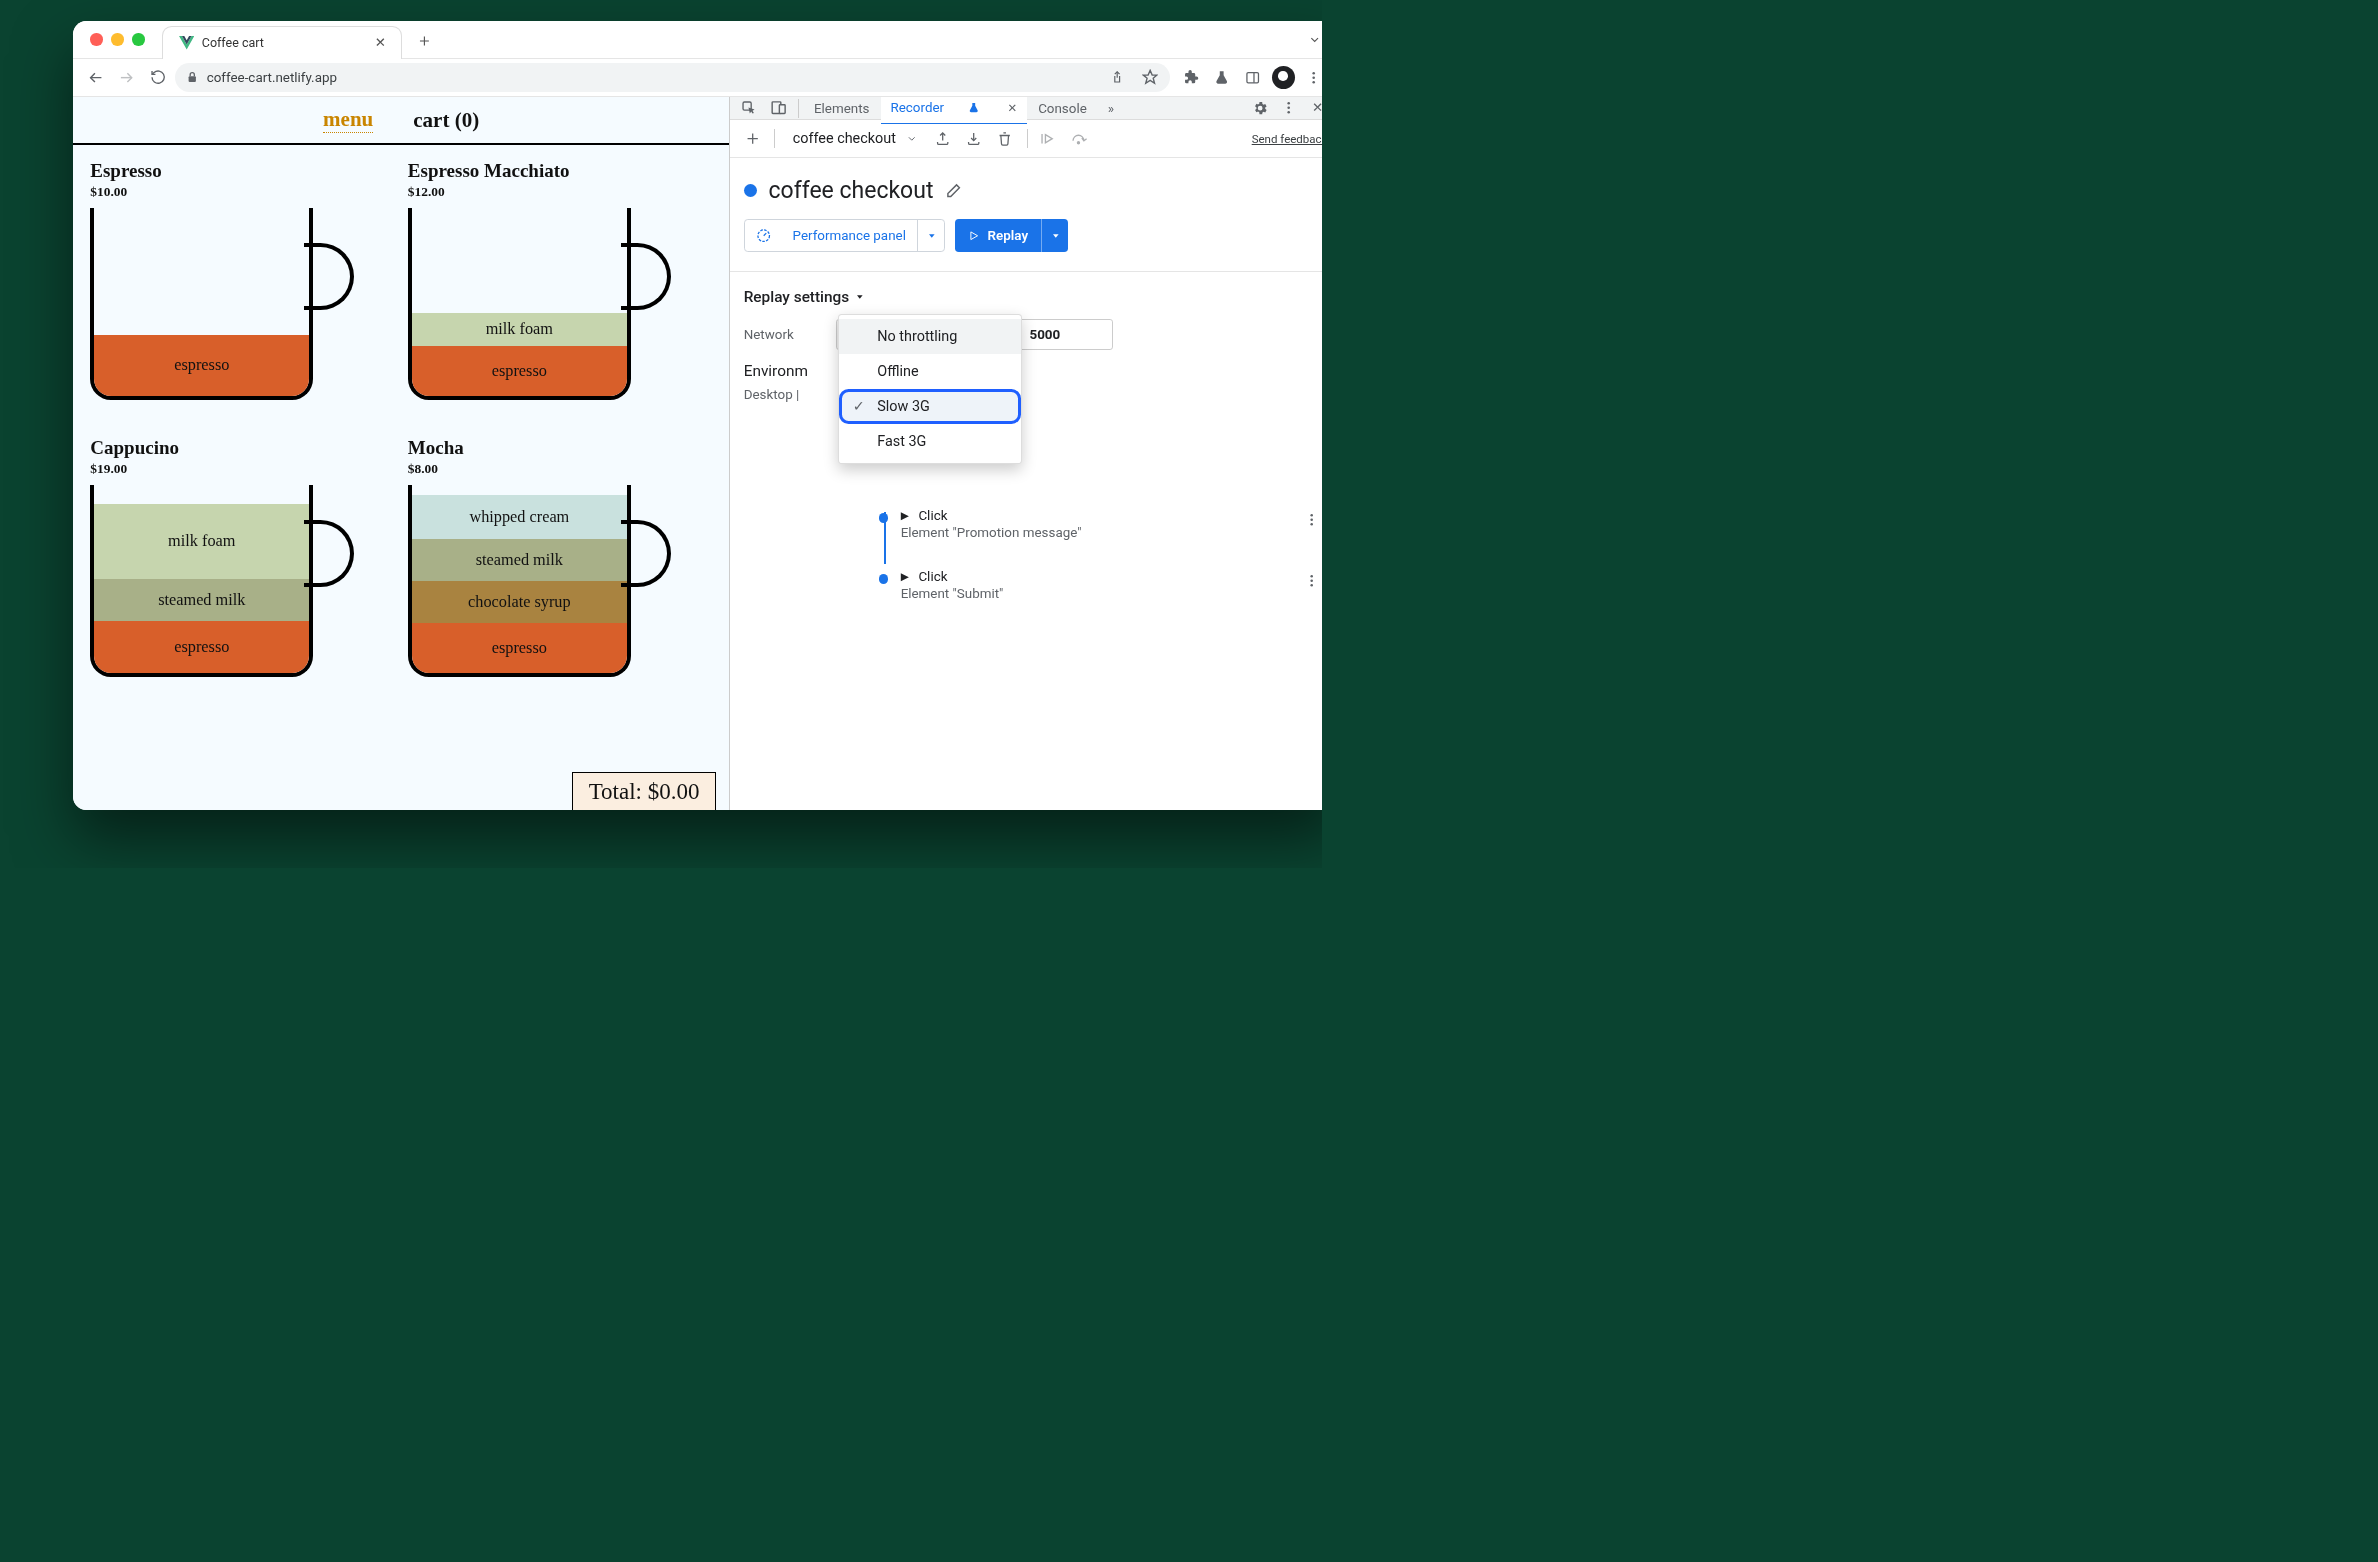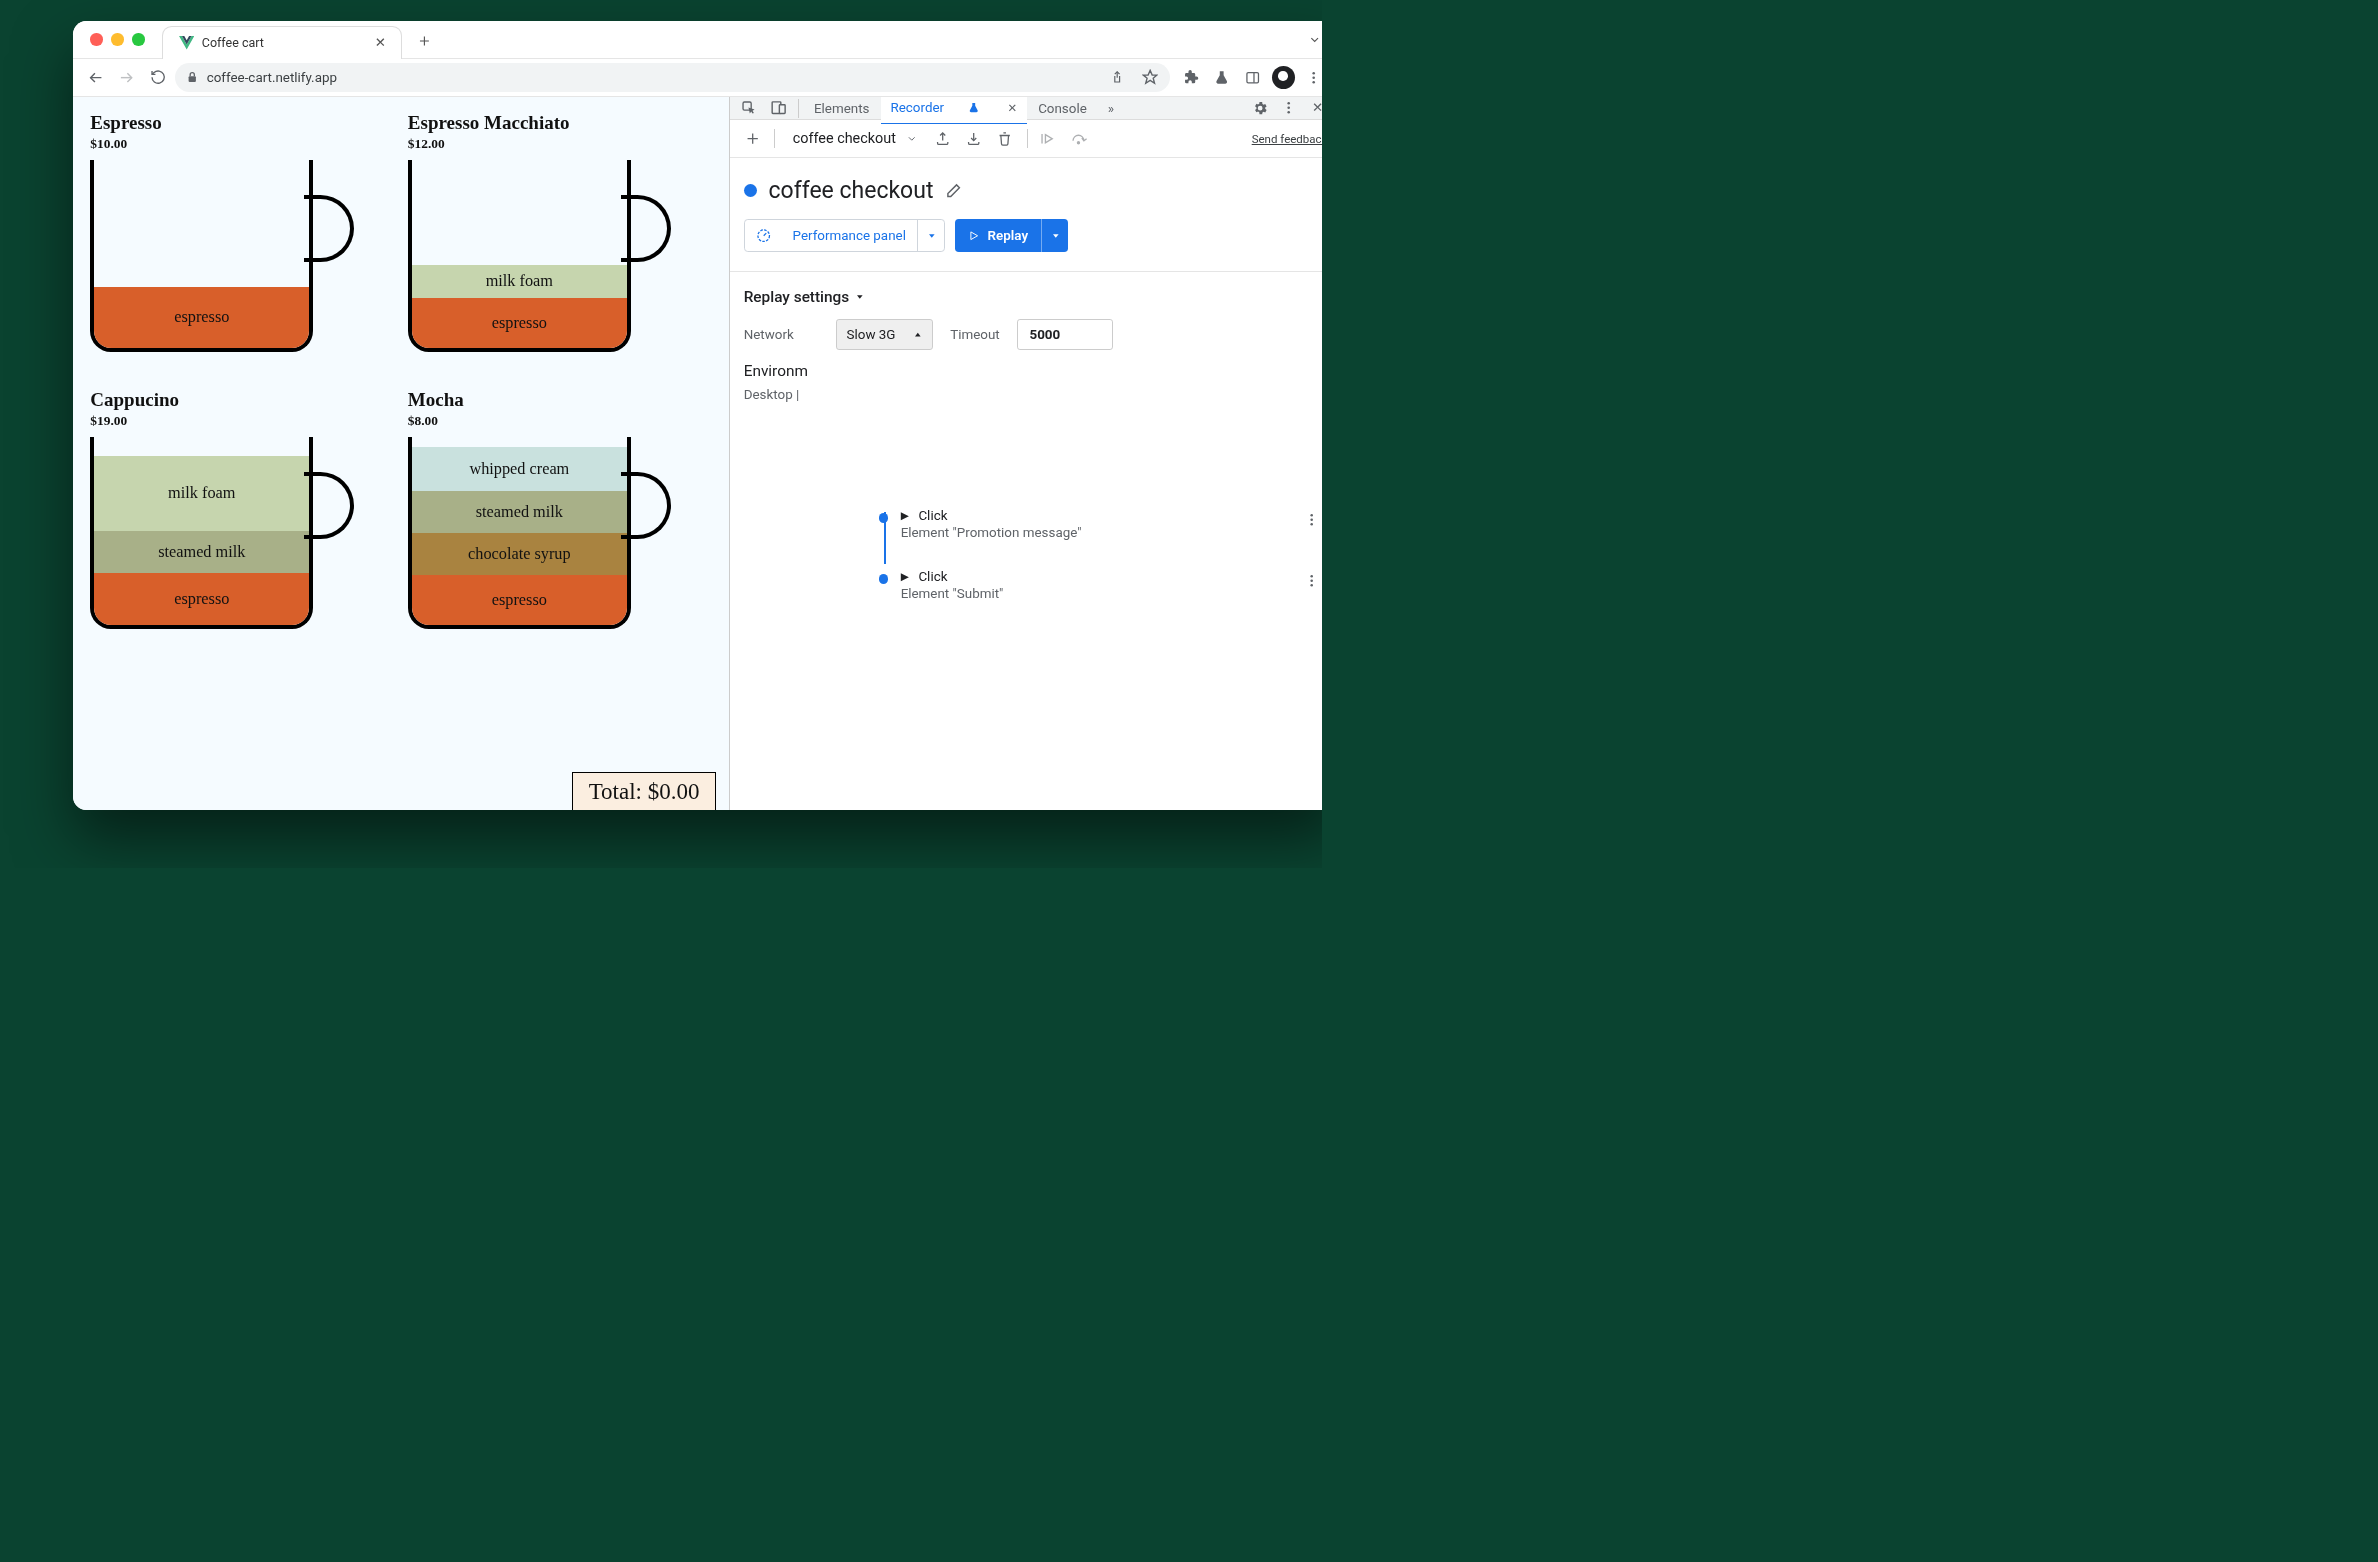--- a/index.html
+++ b/index.html
@@ -339,20 +339,24 @@
             <circle cx="12" cy="12" r="2"></circle>
             <circle cx="12" cy="19" r="2"></circle>
           </svg>
       </span>
     </div>
   </div>
 
   <div class="content">
 
     <div class="page">
+      <div class="page-nav">
+        <span class="menu-link">menu</span>
+        <span>cart (0)</span>
+      </div>
       <div class="products" id="products">
           <div class="product">
             <h3>Espresso</h3>
             <div class="price">$10.00</div>
             <div class="cup-wrap">
               <div class="cup">
                 <div class="layer l-espresso" style="height: 61px;">espresso</div>
               </div>
               <div class="handle"></div>
             </div>
@@ -559,20 +563,26 @@
             <span>5000</span>
           </div>
         </div>
         <div class="env-row">
           <span>Environm</span>
         </div>
         <div class="env-sub">
           <span>Desktop</span> |
         </div>
 
+        <div class="dropdown" id="net-dropdown">
+            <div class="dd-item">No throttling</div>
+            <div class="dd-item">Offline</div>
+            <div class="dd-item hl">Slow 3G</div>
+            <div class="dd-item">Fast 3G</div>
+          </div>
 
         <div class="steps" id="steps">
           <div class="timeline"></div>
         <div class="step">
               <div class="step-dot"></div>
               <div class="step-main">
                 <span class="caret">▶</span>
                 <span>Click</span>
               </div>
               <div class="step-sub">Element "Promotion message"</div>

